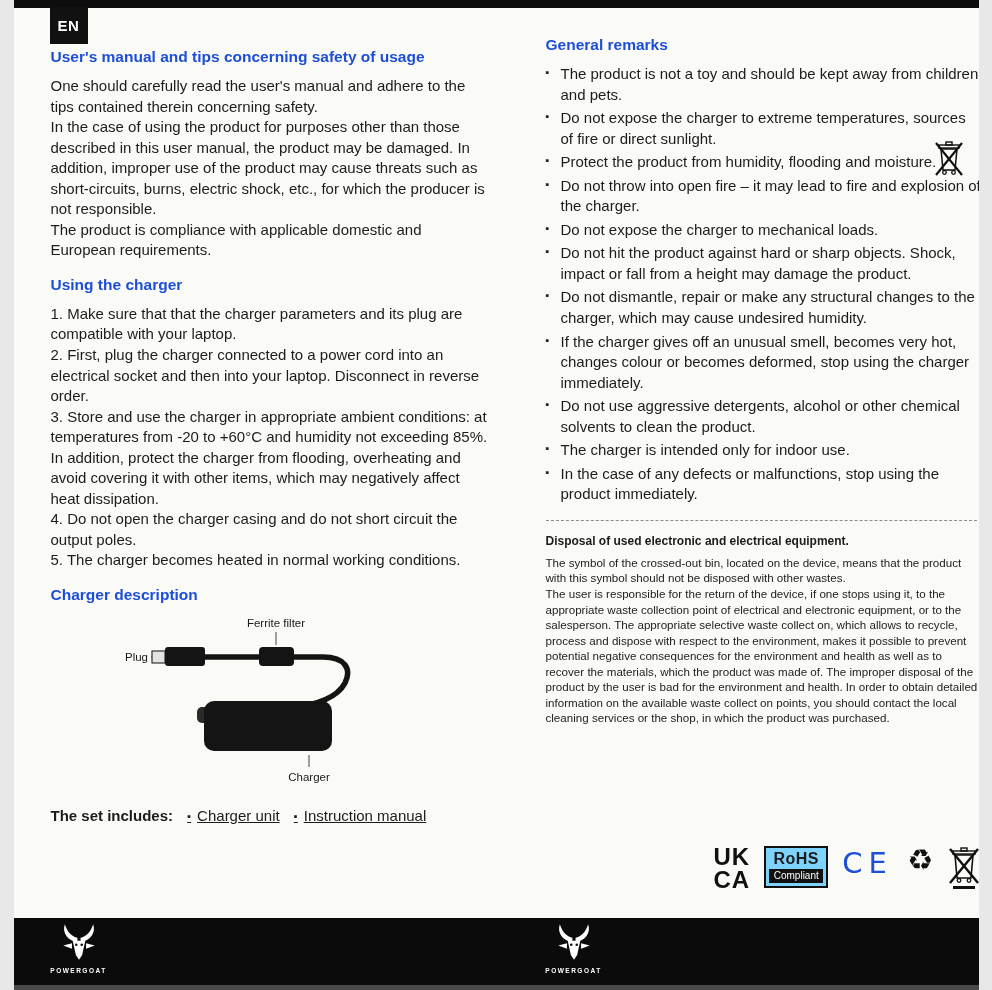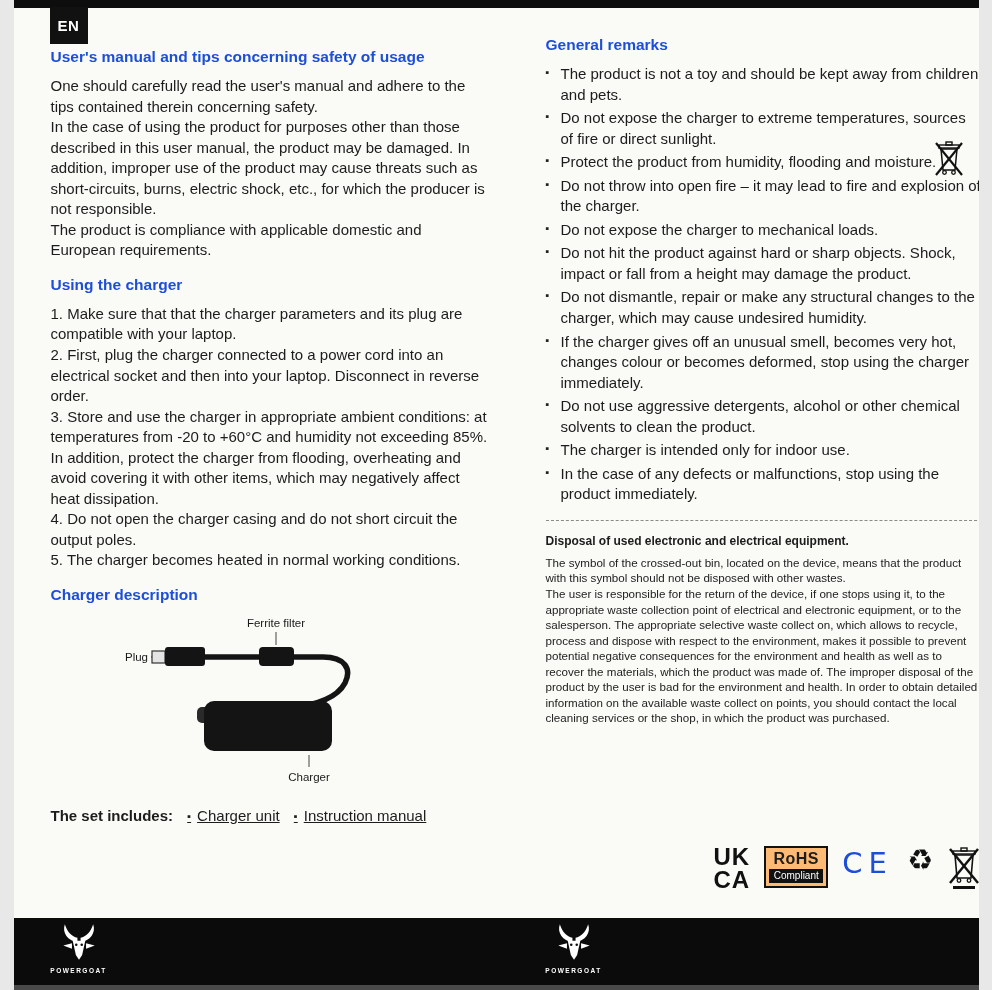--- a/index.html
+++ b/index.html
@@ -43,21 +43,21 @@
   
   .weee-small{position:absolute;left:920px;top:140px;}
   
   .marks-row{
     position:absolute;left:700px;top:846px;width:266px;height:52px;
     display:flex;align-items:flex-start;justify-content:space-between;
   }
   .ukca{font-size:24px;font-weight:800;line-height:.95;letter-spacing:1px;color:#111;text-align:left;}
   .rohs-box{
     border:2px solid #111;display:flex;flex-direction:column;align-items:stretch;
-    padding:2px 3px 3px 3px;background:#fdba74;
+    padding:2px 3px 3px 3px;background:#7dd3fc;
   }
   .rohs-title{font-size:16px;font-weight:700;text-align:center;letter-spacing:.5px;padding:0 4px;}
   .rohs-sub{background:#111;color:#fff;font-size:10px;text-align:center;padding:1px 3px 2px 3px;margin-top:1px;}
   .ce-mark{font-family:"DejaVu Sans",sans-serif;font-size:29px;letter-spacing:6px;font-weight:400;color:#1d4ed8;}
   .recycle{font-family:"DejaVu Sans",sans-serif;font-size:29px;color:#111;line-height:1;}
   
   .footer-bar{position:absolute;left:0;top:918px;width:992px;height:68px;background:#0b0b0b;}
   .goat-logo{position:absolute;top:4px;display:flex;flex-direction:column;align-items:center;width:70px;}
   .goat-logo.pos-left{left:30px;}
   .goat-logo.pos-center{left:525px;}

